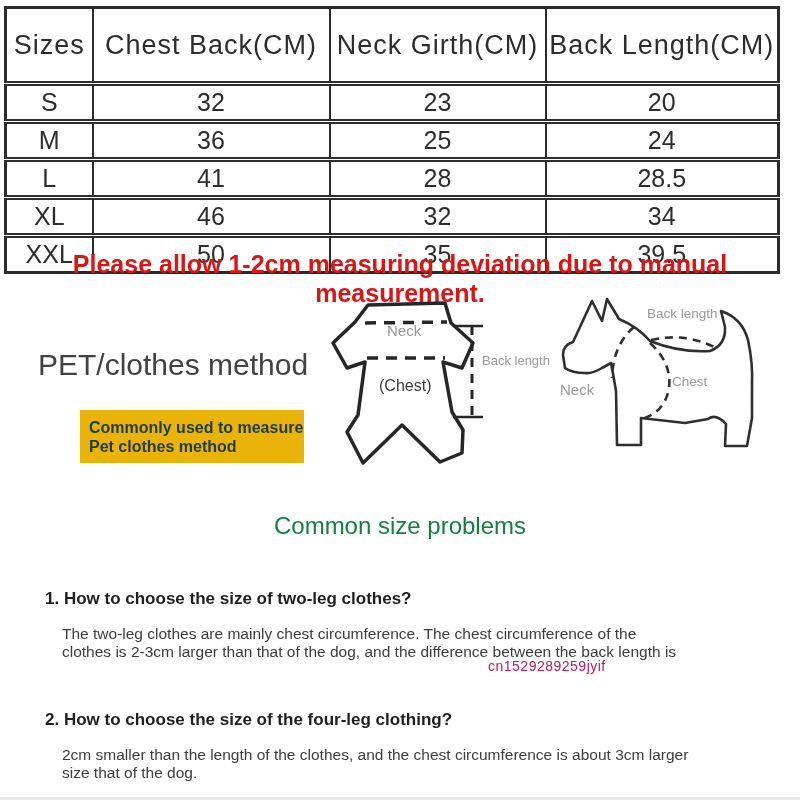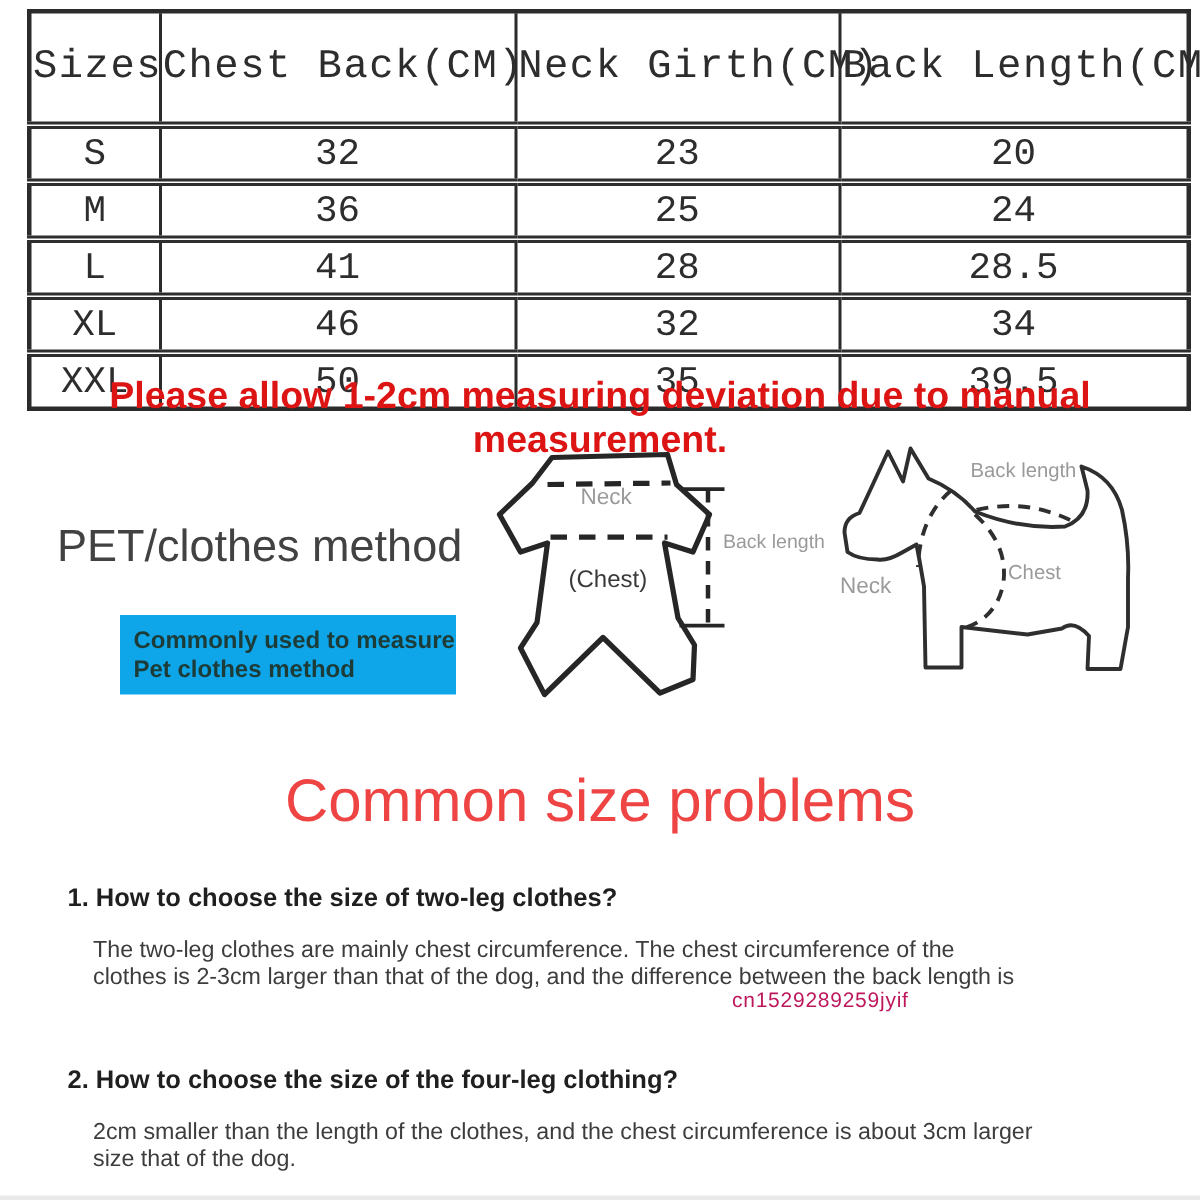--- a/index.html
+++ b/index.html
@@ -4,23 +4,23 @@
 <style>
   html,body{margin:0;padding:0;}
   body{
     width:800px;height:800px;position:relative;overflow:hidden;
     background:#ffffff;font-family:"Liberation Sans",sans-serif;
   }
   .abs{position:absolute;}
 
   
   table.size-table{
-    position:absolute;left:18px;top:6px;width:773px;height:230px;
+    position:absolute;left:4px;top:6px;width:773px;height:230px;
     border-collapse:collapse;table-layout:fixed;
-    font-family:Liberation Mono, monospace;color:#2d2d2d;
+    font-family:Liberation Sans, sans-serif;color:#2d2d2d;
   }
   table.size-table th{
     height:70px;font-size:27px;font-weight:normal;letter-spacing:1px;
     text-align:center;vertical-align:middle;white-space:nowrap;
   }
   table.size-table td{
     height:31px;font-size:25px;text-align:center;vertical-align:middle;
     border-top:5px double #2e2e2e;
   }
   table.size-table{border:3px solid #2b2b2b;}
@@ -29,27 +29,27 @@
   
   .notice{
     left:0;top:250px;width:800px;text-align:center;
     font-size:25px;font-weight:bold;color:#dc1414;letter-spacing:0px;
   }
 
   
   .pet-title{left:38px;top:348px;font-size:30px;color:#424242;}
   .callout{
     left:80px;top:410px;width:224px;height:53px;box-sizing:border-box;
-    background:#0ea5e9;color:#1d3b37;font-size:16px;font-weight:bold;
+    background:#eab308;color:#1d3b37;font-size:16px;font-weight:bold;
     line-height:19px;padding:8px 0 0 9px;
   }
   svg text{font-family:"Liberation Sans",sans-serif;}
 
   
-  .faq-title{left:0;top:512px;width:800px;text-align:center;font-size:40px;color:#ef4444;}
+  .faq-title{left:0;top:512px;width:800px;text-align:center;font-size:24px;color:#15803d;}
   .faq-q{font-size:17px;font-weight:bold;color:#1f1f1f;white-space:nowrap;}
   .faq-a{width:642px;font-size:15.5px;line-height:17.6px;color:#3d3d3d;}
   .q1{left:45px;top:589px;}
   .a1{left:62px;top:625px;}
   .q2{left:45px;top:710px;}
   .a2{left:62px;top:746px;}
   .watermark{left:488px;top:658px;font-size:14px;color:#be185d;letter-spacing:0.5px;}
   .bottom-strip{left:0;top:797px;width:800px;height:3px;background:#e9e9e9;}
 </style>
 </head>

